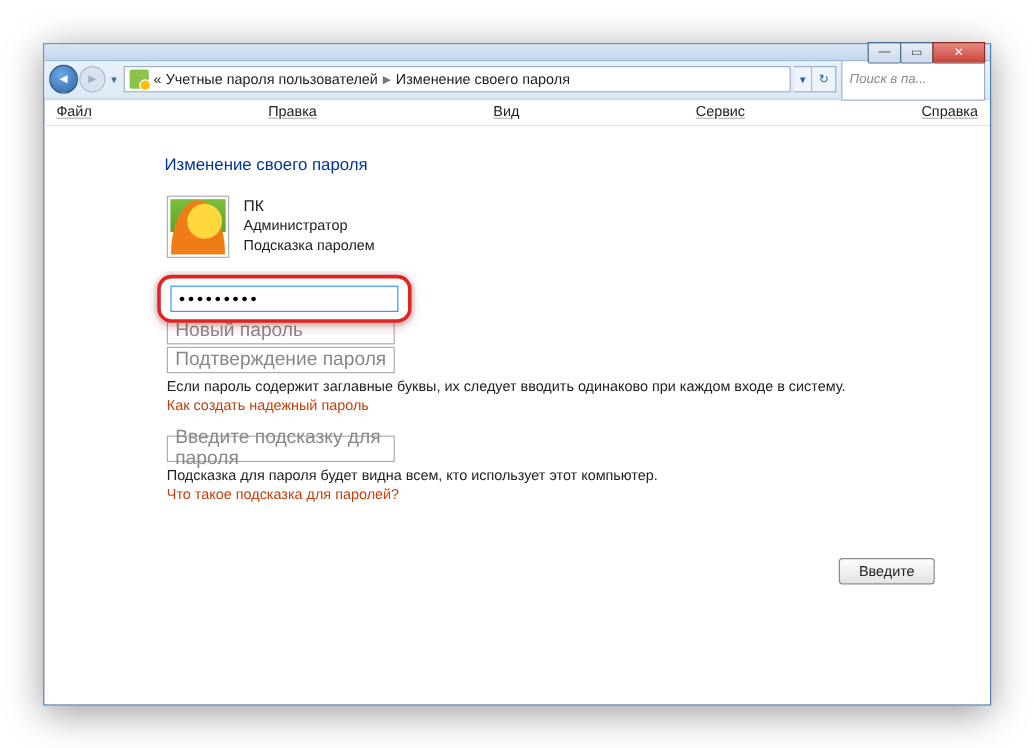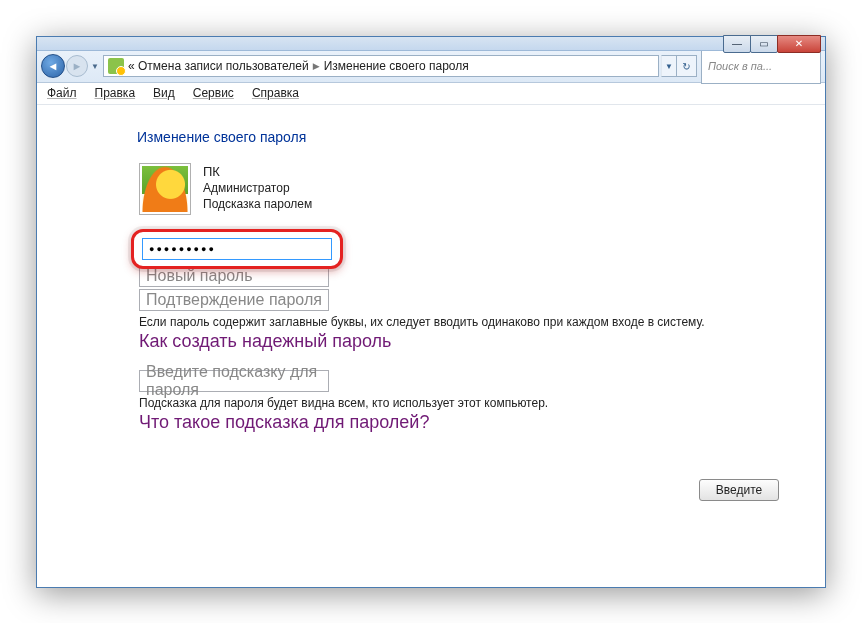--- a/index.html
+++ b/index.html
@@ -115,20 +115,21 @@
     color:#888; font-style:italic;
     padding:0 6px; font-size:11px;
     display:flex; align-items:center;
   }
   .menubar {
     height:22px;
     display:flex; align-items:center;
     padding: 0 6px;
     gap: 10px;
     border-bottom: 1px solid #e1e6ec;
+    justify-content: space-between;
   }
   .menubar span { text-decoration: underline; text-decoration-color: rgba(0,0,0,0.3); text-underline-offset:1px;}
   .menubar .mitem { color:#222; padding:2px 4px;}
   .content {
     flex:1;
     padding: 24px 0 0 100px;
     color:#222;
   }
   h1.page-title {
     color:#003399;
@@ -174,21 +175,21 @@
     padding:6px 8px;
     border-radius:12px;
     border:3px solid #e42221;
     box-shadow: 0 0 0 3px rgba(0,0,0,.06), 0 3px 8px rgba(180,40,40,.35);
     margin-bottom:-4px;
     margin-left:-8px;
     background:#fff;
   }
   .callout .pw-input { border-color:#3399ff; margin:0;}
   .hint-text { font-size:12px; color:#222; margin:4px 0 2px;}
-  a.help-link { color:#701a75; text-decoration:none; font-size:18px;}
+  a.help-link { color:#c2410c; text-decoration:none; font-size:12px;}
   .btn-row {
     display:flex; justify-content:flex-end;
     gap:8px;
     margin: 46px 46px 0 0;
   }
   .btn {
     min-width:80px;
     height:22px;
     border:1px solid #8a8a8a;
     border-radius:3px;
@@ -216,21 +217,21 @@
     </div>
   </div>
 
   <div class="nav-strip">
     <div class="nav-back">◄</div>
     <div class="nav-fwd">►</div>
     <div class="nav-drop">▼</div>
     <div class="addr">
       <div class="crumb-icon"></div>
       <span>«</span>&nbsp;
-      <span>Отмена записи пользователей</span>
+      <span>Учетные пароля пользователей</span>
       <span class="crumb-sep">▶</span>
       <span>Изменение своего пароля</span>
       <span style="flex:1"></span>
     </div>
     <div class="addr-drop">▼</div>
     <div class="refresh-btn">↻</div>
     <div class="search">Поиск в па...</div>
   </div>
 
   <div class="menubar">

